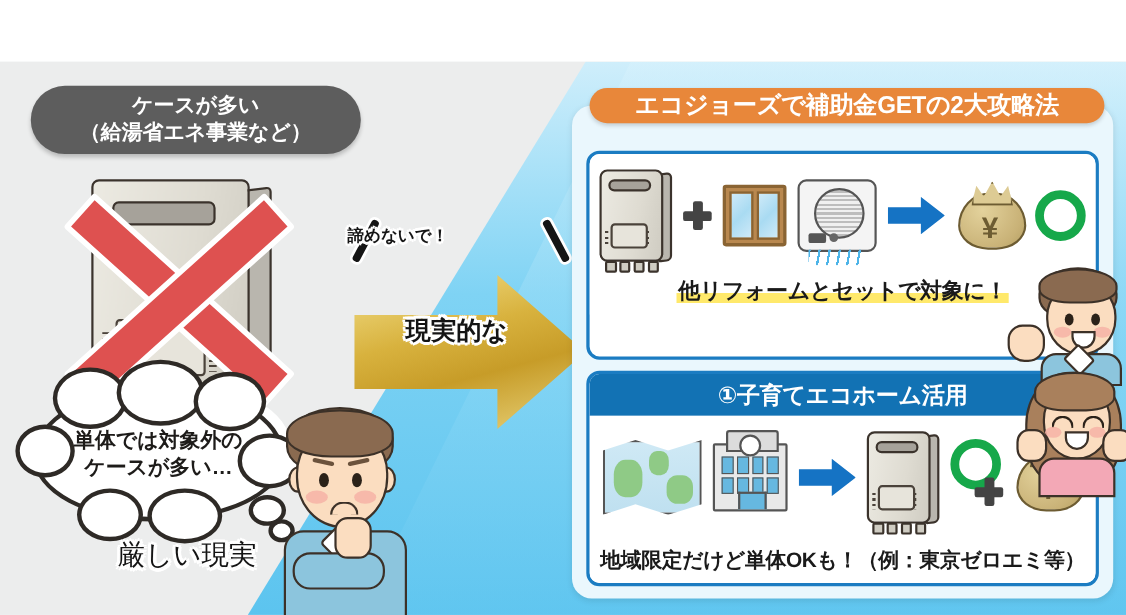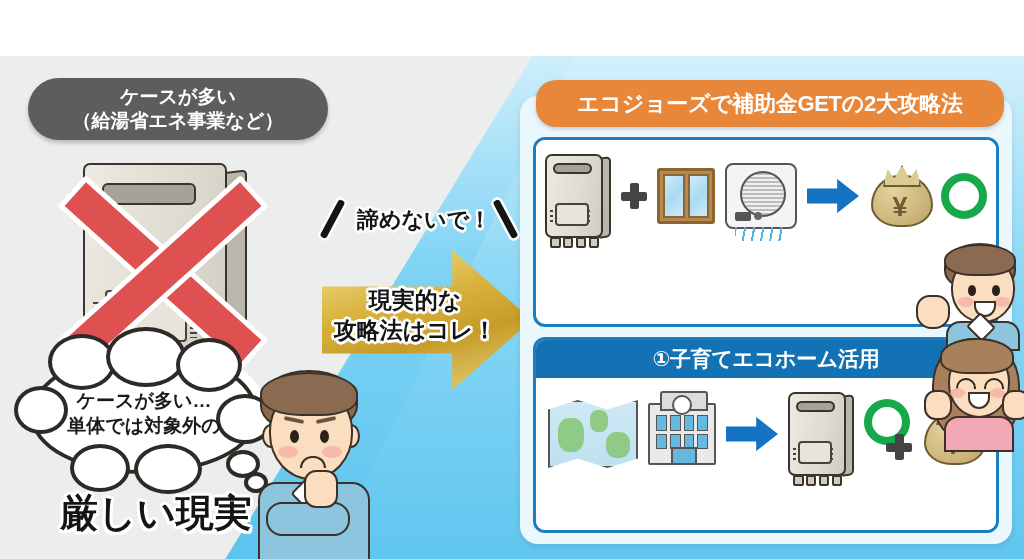--- a/index.html
+++ b/index.html
@@ -176,22 +176,22 @@
     display:flex; flex-direction:column;
     align-items:center; justify-content:center;
     font-size: 19px; font-weight:bold; color:#1d1b19;
     line-height:1.34; text-align:center; z-index:4;
   }
 
   .harsh {
     position: absolute;
     left: 60px; top: 488px;
     width: 220px;
-    text-align: left;
-    font-size: 38px; font-weight: bold;
+    text-align: center;
+    font-size: 25px; font-weight: normal;
     color: #141414;
     text-shadow: -2.5px -2.5px 0 #fff, 2.5px -2.5px 0 #fff, -2.5px 2.5px 0 #fff, 2.5px 2.5px 0 #fff,
                  0 -3px 0 #fff, 0 3px 0 #fff, -3px 0 0 #fff, 3px 0 0 #fff;
   }
 
   
   .person { position:absolute; }
   .p-hair { position:absolute; border-radius:50% 50% 42% 42%; background:#8a6a50; }
   .p-face { position:absolute; background:#fbddc0; border:2.5px solid #3c3128; border-radius:46% 46% 50% 50%; }
   .p-ear { position:absolute; width:14px;height:20px; background:#fbddc0; border:2.5px solid #3c3128; border-radius:50%; }
@@ -218,22 +218,21 @@
   .man .p-body { left:6px; top:112px; width:108px; height:80px; }
   .man .collar { position:absolute; left:44px; top:110px; width:30px;height:26px; background:#fff; border:2.5px solid #3c3128; transform: rotate(45deg); border-radius:4px;}
   .man .arm { position:absolute; left:14px; top:132px; width:80px; height:30px; background:#8cc5dd; border:2.5px solid #3c3128; border-radius:16px; }
   .man .hand { position:absolute; left:52px; top:100px; width:30px; height:34px; background:#fbddc0; border:2.5px solid #3c3128; border-radius:12px; }
 
   
   .dontgiveup {
     position: absolute;
     left: 316px; top: 205px;
     width: 216px;
-    text-align: center;
-    font-size: 22px; font-weight: bold; color: #151515;
+    font-size: 15px; font-weight: bold; color: #151515;
     text-shadow: -2px -2px 0 #fff, 2px -2px 0 #fff, -2px 2px 0 #fff, 2px 2px 0 #fff,
                  0 -2.5px 0 #fff, 0 2.5px 0 #fff, -2.5px 0 0 #fff, 2.5px 0 0 #fff;
   }
   .slash {
     position:absolute; width:7px; height:42px; background:#151515;
     border-radius:3px; box-shadow: 0 0 0 2.5px #fff;
   }
   .slash.l { left: 329px; top: 198px; transform: rotate(28deg); }
   .slash.r { left: 502px; top: 198px; transform: rotate(-28deg); }
 
@@ -261,21 +260,21 @@
     position: absolute;
     left: 520px; top: 96px;
     width: 492px; height: 448px;
     background: #eaf7fd;
     border-radius: 18px;
     box-shadow: 0 2px 6px rgba(0,0,0,.10);
   }
   .orange-head {
     position: absolute;
     left: 536px; top: 80px;
-    width: 468px; height: 47px;
+    width: 468px; height: 32px;
     background: #e8873a;
     border-radius: 20px;
     display:flex; align-items:center; justify-content:center;
     color:#fff; font-weight:bold; font-size: 22px;
     box-shadow: 0 2px 4px rgba(0,0,0,.18);
     letter-spacing: -0.3px;
   }
 
   .card {
     position: absolute;
@@ -497,22 +496,22 @@
     <div class="lobe l1"></div>
       <div class="lobe l2"></div>
       <div class="lobe l3"></div>
     <div class="lobe l4"></div>
       <div class="lobe l5"></div>
       <div class="lobe l6"></div>
       <div class="lobe l7"></div>
     <div class="lobe b1"></div>
     <div class="lobe b2"></div>
     <div class="txt">
+      <span>単体では対象外の</span>
       <span>ケースが多い…</span>
-      <span>単体では対象外の</span>
     </div>
   </div>
 
   <div class="person man">
     <div class="p-hair"></div>
     <div class="p-ear le"></div>
       <div class="p-ear re"></div>
     <div class="p-face"></div>
     <div class="hairfront"></div>
     <div class="p-brow bl"></div>
@@ -530,21 +529,20 @@
 
   <div class="harsh">厳しい現実</div>
 
   <div class="slash l"></div>
   <div class="slash r"></div>
   <div class="dontgiveup">諦めないで！</div>
 
   <div class="goldarrow"></div>
   <div class="arrowtext">
     <div>現実的な</div>
-    <div>攻略法はコレ！</div>
   </div>
 
   <div class="rpanel"></div>
   <div class="orange-head">エコジョーズで補助金GETの2大攻略法</div>
 
   <div class="card c1">
     <div class="card-body">
       <div class="icon-row">
 
         <div class="heater" style="width:66px;height:84px;flex:none;">
@@ -583,20 +581,23 @@
 
         <div class="moneybag">
           <div class="bag"></div>
           <div class="tie"></div>
           <div class="yen">¥</div>
         </div>
 
         <div class="greencircle"></div>
       </div>
 
+      <div class="caption">
+        <span class="hl">他リフォームとセットで対象に！</span>
+      </div>
     </div>
   </div>
 
   <div class="person man2">
     <div class="p-hair"></div>
     <div class="p-face"></div>
     <div class="hairfront"></div>
     <div class="p-eye el"></div>
       <div class="p-eye er"></div>
     <div class="p-blush cl"></div>
@@ -656,20 +657,21 @@
 
         <div class="plus" style="margin-top:26px;margin-left:-34px;"></div>
 
         <div class="moneybag">
           <div class="bag"></div>
           <div class="tie"></div>
           <div class="yen">¥</div>
         </div>
       </div>
 
+      <div class="caption small">地域限定だけど単体OKも！（例：東京ゼロエミ等）</div>
     </div>
   </div>
 
   <div class="person woman">
     <div class="hairback"></div>
     <div class="p-face"></div>
     <div class="hairfront"></div>
     <div class="eye el"></div>
       <div class="eye er"></div>
     <div class="p-blush cl"></div>

